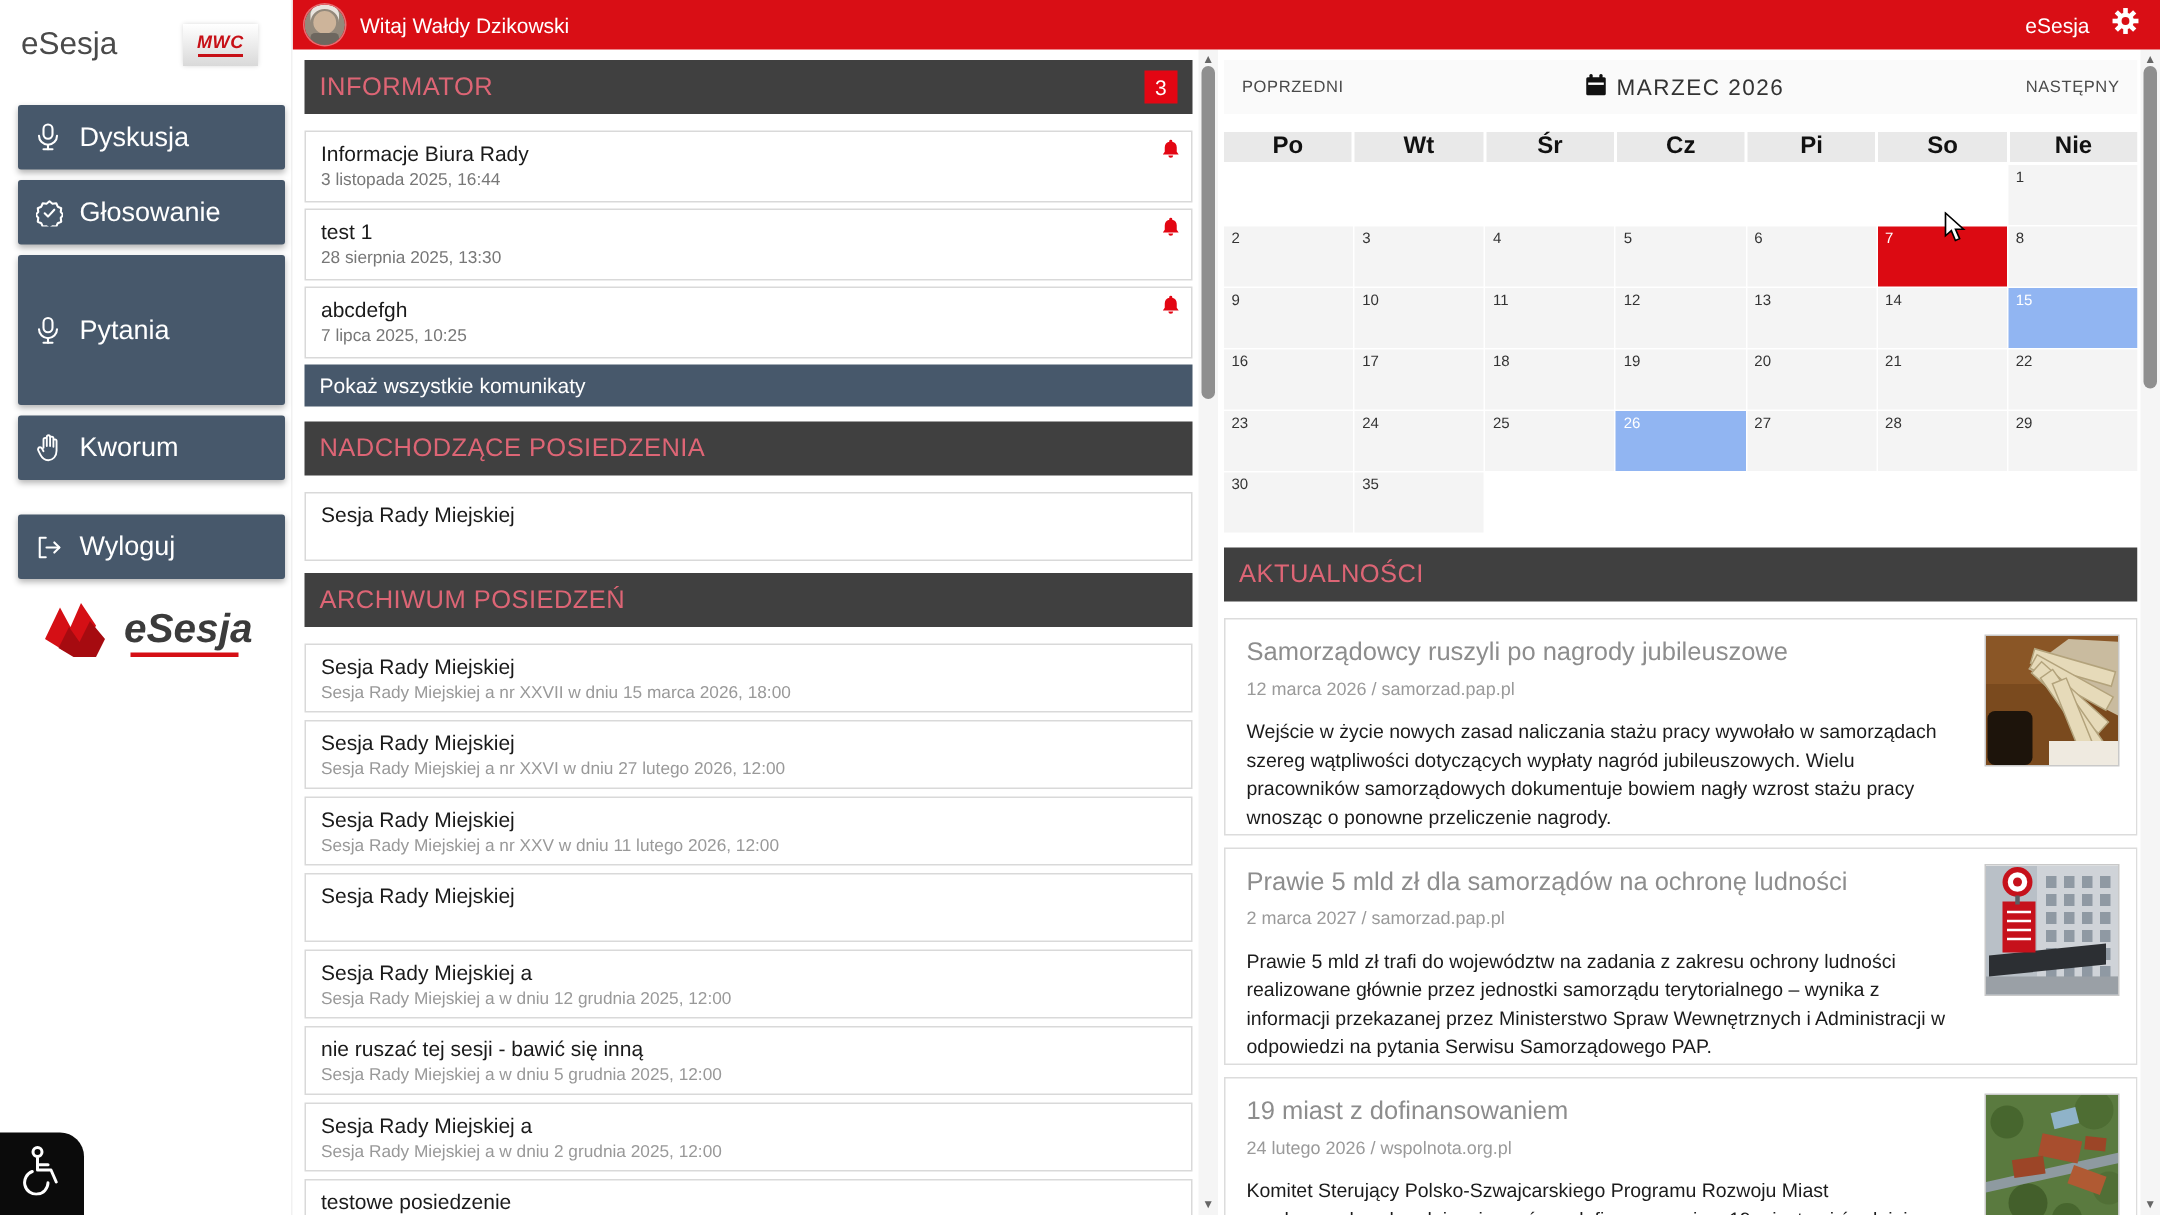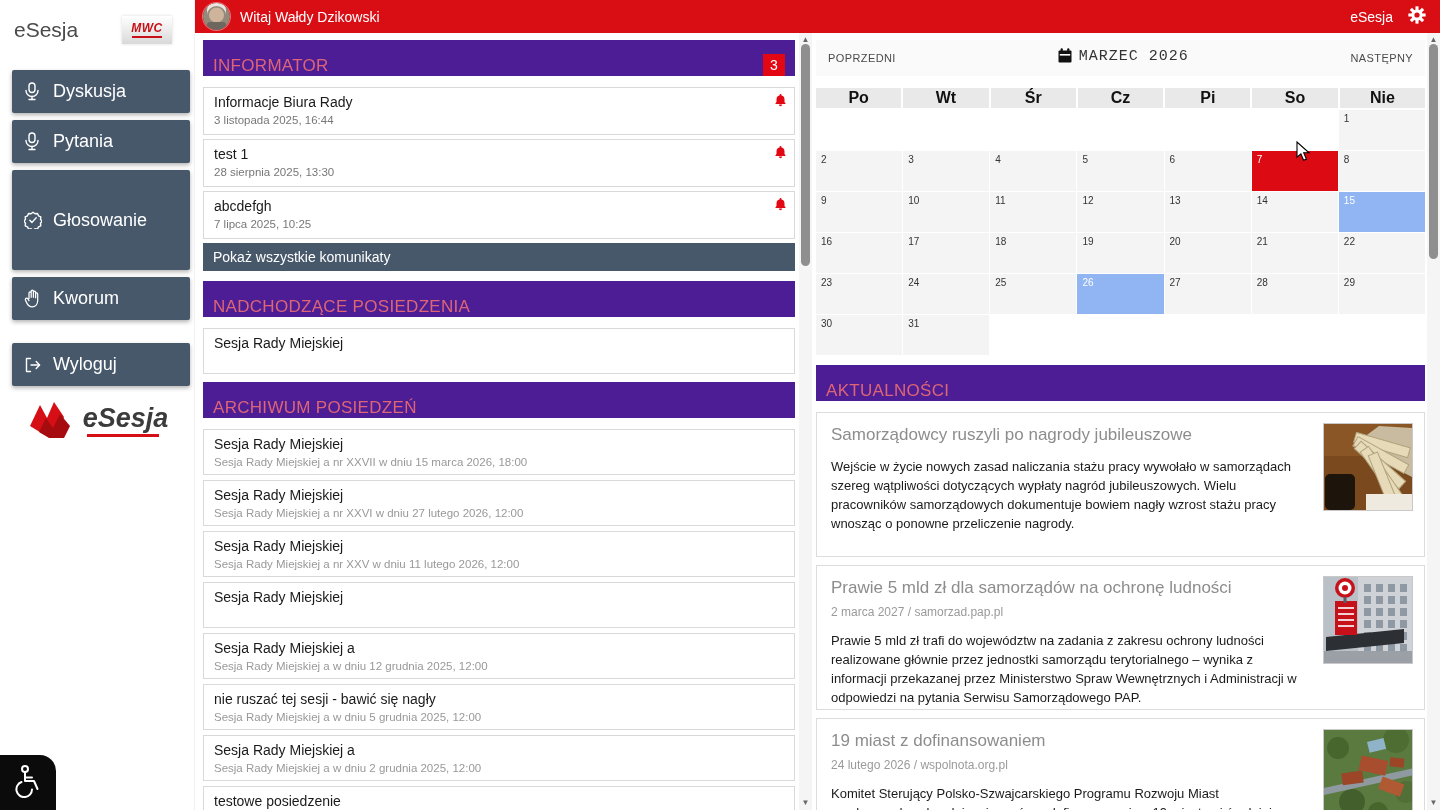--- a/index.html
+++ b/index.html
@@ -28,21 +28,21 @@
   
   .topbar { position:absolute; left:195px; top:0; width:1245px; height:33px; background:#d90e15; display:flex; align-items:center; padding:0 14px 0 8px; z-index:5; }
   .avatar { width:27px; height:27px; border-radius:50%; overflow:hidden; flex:0 0 auto; box-shadow:0 0 0 1px rgba(255,255,255,.4); }
   .greeting { color:#fff; font-size:14px; margin-left:10px; }
   .topbar-right { margin-left:auto; display:flex; align-items:center; gap:15px; }
   .brand { color:#fff; font-size:14px; }
   .gear-btn { display:flex; align-items:center; cursor:pointer; }
 
   
   .middle { position:absolute; left:195px; top:33px; width:608px; height:777px; background:#fff; padding:7px 8px 0 8px; overflow:hidden; }
-  .section-header { background:#4c1d95; color:#dd6575; font-size:17px; font-weight:300; letter-spacing:.3px; padding:0 10px; display:flex; align-items:flex-end; justify-content:space-between; height:36px; margin-bottom:11px; }
+  .section-header { background:#404040; color:#dd6575; font-size:17px; font-weight:300; letter-spacing:.3px; padding:0 10px; display:flex; align-items:center; justify-content:space-between; height:36px; margin-bottom:11px; }
   .badge { background:#e30613; color:#fff; width:22px; height:22px; display:flex; align-items:center; justify-content:center; font-size:14px; }
   .card { border:1px solid #d9d9d9; background:#fff; padding:5px 10px; margin-bottom:4px; position:relative; height:48px; cursor:pointer; }
   .card-title { font-size:14px; color:#1a1a1a; line-height:19px; white-space:nowrap; overflow:hidden; }
   .card-sub { font-size:11.5px; color:#777; margin-top:2px; white-space:nowrap; overflow:hidden; }
   .card-sub.light { color:#999; }
   .bell { position:absolute; right:8px; top:5px; }
   .session-card { height:46px; margin-bottom:5px; }
   .show-all-btn { background:#47586b; color:#fff; font-size:14px; height:28px; display:flex; align-items:center; padding:0 10px; cursor:pointer; margin-top:4px; }
   .mt10 { margin-top:10px; }
   .mt8 { margin-top:8px; }
@@ -55,21 +55,21 @@
   .scroll-arrow.up { top:2px; }
   .scroll-arrow.down { bottom:2px; }
   .scroll-thumb { position:absolute; left:2px; width:9px; background:#8f8f8f; border-radius:5px; cursor:pointer; }
   .vscroll.mid .scroll-thumb { top:11px; height:222px; }
   .vscroll.right .scroll-thumb { top:11px; height:215px; }
 
   
   .right-col { position:absolute; left:816px; top:33px; width:609px; height:777px; padding-top:7px; overflow:hidden; }
   .cal-header { background:#fafafa; height:36px; display:flex; align-items:center; justify-content:space-between; padding:0 12px; }
   .cal-nav { font-size:11px; color:#4a4a4a; letter-spacing:.4px; cursor:pointer; }
-  .cal-month { font-size:15px; color:#333; letter-spacing:1px; display:flex; align-items:flex-start; gap:7px;font-family:Liberation Mono, monospace; }
+  .cal-month { font-size:15px; color:#333; letter-spacing:1px; display:flex; align-items:center; gap:7px; }
   .cal-dow-row { display:grid; grid-template-columns:repeat(7,1fr); gap:2px; margin-top:12px; }
   .cal-dow { background:#e9e9e9; height:20px; line-height:20px; text-align:center; font-weight:bold; font-size:16px; color:#111; }
   .cal-grid { display:grid; grid-template-columns:repeat(7,1fr); gap:1px; margin-top:2px; }
   .cal-cell { height:40px; background:#f4f4f4; font-size:10px; color:#333; padding:3px 0 0 5px; cursor:pointer; }
   .cal-cell.empty { background:#fff; cursor:default; }
   .cal-cell.red { background:#dc0a12; color:#fff; }
   .cal-cell.blue { background:#91b5f2; color:#fff; }
   .news-header { margin-top:10px; }
   .news-card { border:1px solid #dcdcdc; background:#fff; padding:12px 14px; margin-bottom:8px; position:relative; height:145px; overflow:hidden; }
   .news-title { color:#8d8d8d; font-size:17px; font-weight:300; }
@@ -100,37 +100,37 @@
               <rect x="5" y="1" width="6" height="9.5" rx="3"></rect>
               <path d="M2 8.5 a6 6 0 0 0 12 0"></path>
               <line x1="8" y1="14.5" x2="8" y2="17.5"></line>
               <line x1="5" y1="17.5" x2="11" y2="17.5"></line>
             </svg>
           </span>
           <span>Dyskusja</span>
         </div>
         <div class="nav-btn">
           <span class="nav-icon">
+            <svg width="18" height="18" viewBox="0 0 18 18" fill="none" stroke="#fff" stroke-width="1.4" stroke-linecap="round" stroke-linejoin="round">
+              <path d="M9 1.2 l2 1.6 2.5-.3 1 2.3 2.3 1 -.3 2.5 1.6 2 -1.6 2 .3 2.5 -2.3 1 -1 2.3 -2.5-.3 -2 1.6 -2-1.6 -2.5.3 -1-2.3 -2.3-1 .3-2.5 -1.6-2 1.6-2 -.3-2.5 2.3-1 1-2.3 2.5.3 Z"></path>
+              <path d="M5.8 9.2 L8 11.4 L12.2 6.8"></path>
+            </svg>
+          </span>
+          <span>Głosowanie</span>
+        </div>
+        <div class="nav-btn">
+          <span class="nav-icon">
             <svg width="16" height="19" viewBox="0 0 16 19" fill="none" stroke="#fff" stroke-width="1.4" stroke-linecap="round">
               <rect x="5" y="1" width="6" height="9.5" rx="3"></rect>
               <path d="M2 8.5 a6 6 0 0 0 12 0"></path>
               <line x1="8" y1="14.5" x2="8" y2="17.5"></line>
               <line x1="5" y1="17.5" x2="11" y2="17.5"></line>
             </svg>
           </span>
           <span>Pytania</span>
-        </div>
-        <div class="nav-btn">
-          <span class="nav-icon">
-            <svg width="18" height="18" viewBox="0 0 18 18" fill="none" stroke="#fff" stroke-width="1.4" stroke-linecap="round" stroke-linejoin="round">
-              <path d="M9 1.2 l2 1.6 2.5-.3 1 2.3 2.3 1 -.3 2.5 1.6 2 -1.6 2 .3 2.5 -2.3 1 -1 2.3 -2.5-.3 -2 1.6 -2-1.6 -2.5.3 -1-2.3 -2.3-1 .3-2.5 -1.6-2 1.6-2 -.3-2.5 2.3-1 1-2.3 2.5.3 Z"></path>
-              <path d="M5.8 9.2 L8 11.4 L12.2 6.8"></path>
-            </svg>
-          </span>
-          <span>Głosowanie</span>
         </div>
         <div class="nav-btn">
           <span class="nav-icon">
             <svg width="17" height="19" viewBox="0 0 17 19" fill="none" stroke="#fff" stroke-width="1.25" stroke-linecap="round" stroke-linejoin="round">
               <path d="M5 9.5 V4 a1.1 1.1 0 0 1 2.2 0 V8.3 M7.2 8.3 V2.3 a1.1 1.1 0 0 1 2.2 0 V8.3 M9.4 8.3 V3.2 a1.1 1.1 0 0 1 2.2 0 V8.8 M11.6 8.8 V5 a1.05 1.05 0 0 1 2.1 0 V11.5 c0 3.6-2.3 6.3-5.5 6.3 -2.7 0-4.1-1.3-5.3-3.7 L1.5 11.2 c-.5-1 .2-2 1.2-2 .6 0 1 .3 1.4 1 l.9 1.6"></path>
             </svg>
           </span>
           <span>Kworum</span>
         </div>
         <div class="nav-btn">
@@ -263,21 +263,21 @@
           <div class="card-sub light">Sesja Rady Miejskiej a nr XXV w dniu 11 lutego 2026, 12:00</div>
         </div>
         <div class="card session-card">
           <div class="card-title">Sesja Rady Miejskiej</div>
         </div>
         <div class="card session-card">
           <div class="card-title">Sesja Rady Miejskiej a</div>
           <div class="card-sub light">Sesja Rady Miejskiej a w dniu 12 grudnia 2025, 12:00</div>
         </div>
         <div class="card session-card">
-          <div class="card-title">nie ruszać tej sesji - bawić się nagły</div>
+          <div class="card-title">nie ruszać tej sesji - bawić się inną</div>
           <div class="card-sub light">Sesja Rady Miejskiej a w dniu 5 grudnia 2025, 12:00</div>
         </div>
         <div class="card session-card">
           <div class="card-title">Sesja Rady Miejskiej a</div>
           <div class="card-sub light">Sesja Rady Miejskiej a w dniu 2 grudnia 2025, 12:00</div>
         </div>
         <div class="card session-card">
           <div class="card-title">testowe posiedzenie</div>
         </div>
       </div>
@@ -344,34 +344,35 @@
         <div class="cal-cell">21</div>
         <div class="cal-cell">22</div>
         <div class="cal-cell">23</div>
         <div class="cal-cell">24</div>
         <div class="cal-cell">25</div>
         <div class="cal-cell blue">26</div>
         <div class="cal-cell">27</div>
         <div class="cal-cell">28</div>
         <div class="cal-cell">29</div>
         <div class="cal-cell">30</div>
-        <div class="cal-cell">31</div>
+        <div class="cal-cell">35</div>
         <div class="cal-cell empty"></div>
         <div class="cal-cell empty"></div>
         <div class="cal-cell empty"></div>
         <div class="cal-cell empty"></div>
         <div class="cal-cell empty"></div>
       </div>
 
     <div class="section-header news-header">
       <span>AKTUALNOŚCI</span>
     </div>
     <div>
         <article class="news-card">
           <div class="news-title">Samorządowcy ruszyli po nagrody jubileuszowe</div>
+          <div class="news-meta">12 marca 2026 / samorzad.pap.pl</div>
           <div class="news-body">Wejście w życie nowych zasad naliczania stażu pracy wywołało w samorządach szereg wątpliwości dotyczących wypłaty nagród jubileuszowych. Wielu pracowników samorządowych dokumentuje bowiem nagły wzrost stażu pracy wnosząc o ponowne przeliczenie nagrody.</div>
           <span class="news-img"><svg width="90" height="88" viewBox="0 0 90 88">
               <rect width="90" height="88" fill="#7a4a1e"></rect>
               <rect width="90" height="32" fill="#8a5626"></rect>
               <polygon points="90,4 55,2 28,22 90,54" fill="#c9bb9f"></polygon>
               <g fill="#e6dab9" stroke="#b3a37c" stroke-width="1">
                 <rect x="30" y="16" width="56" height="10" transform="rotate(16 58 21)"></rect>
                 <rect x="28" y="26" width="58" height="10" transform="rotate(29 57 31)"></rect>
                 <rect x="26" y="36" width="60" height="10" transform="rotate(42 56 41)"></rect>
                 <rect x="28" y="44" width="58" height="10" transform="rotate(55 57 49)"></rect>

